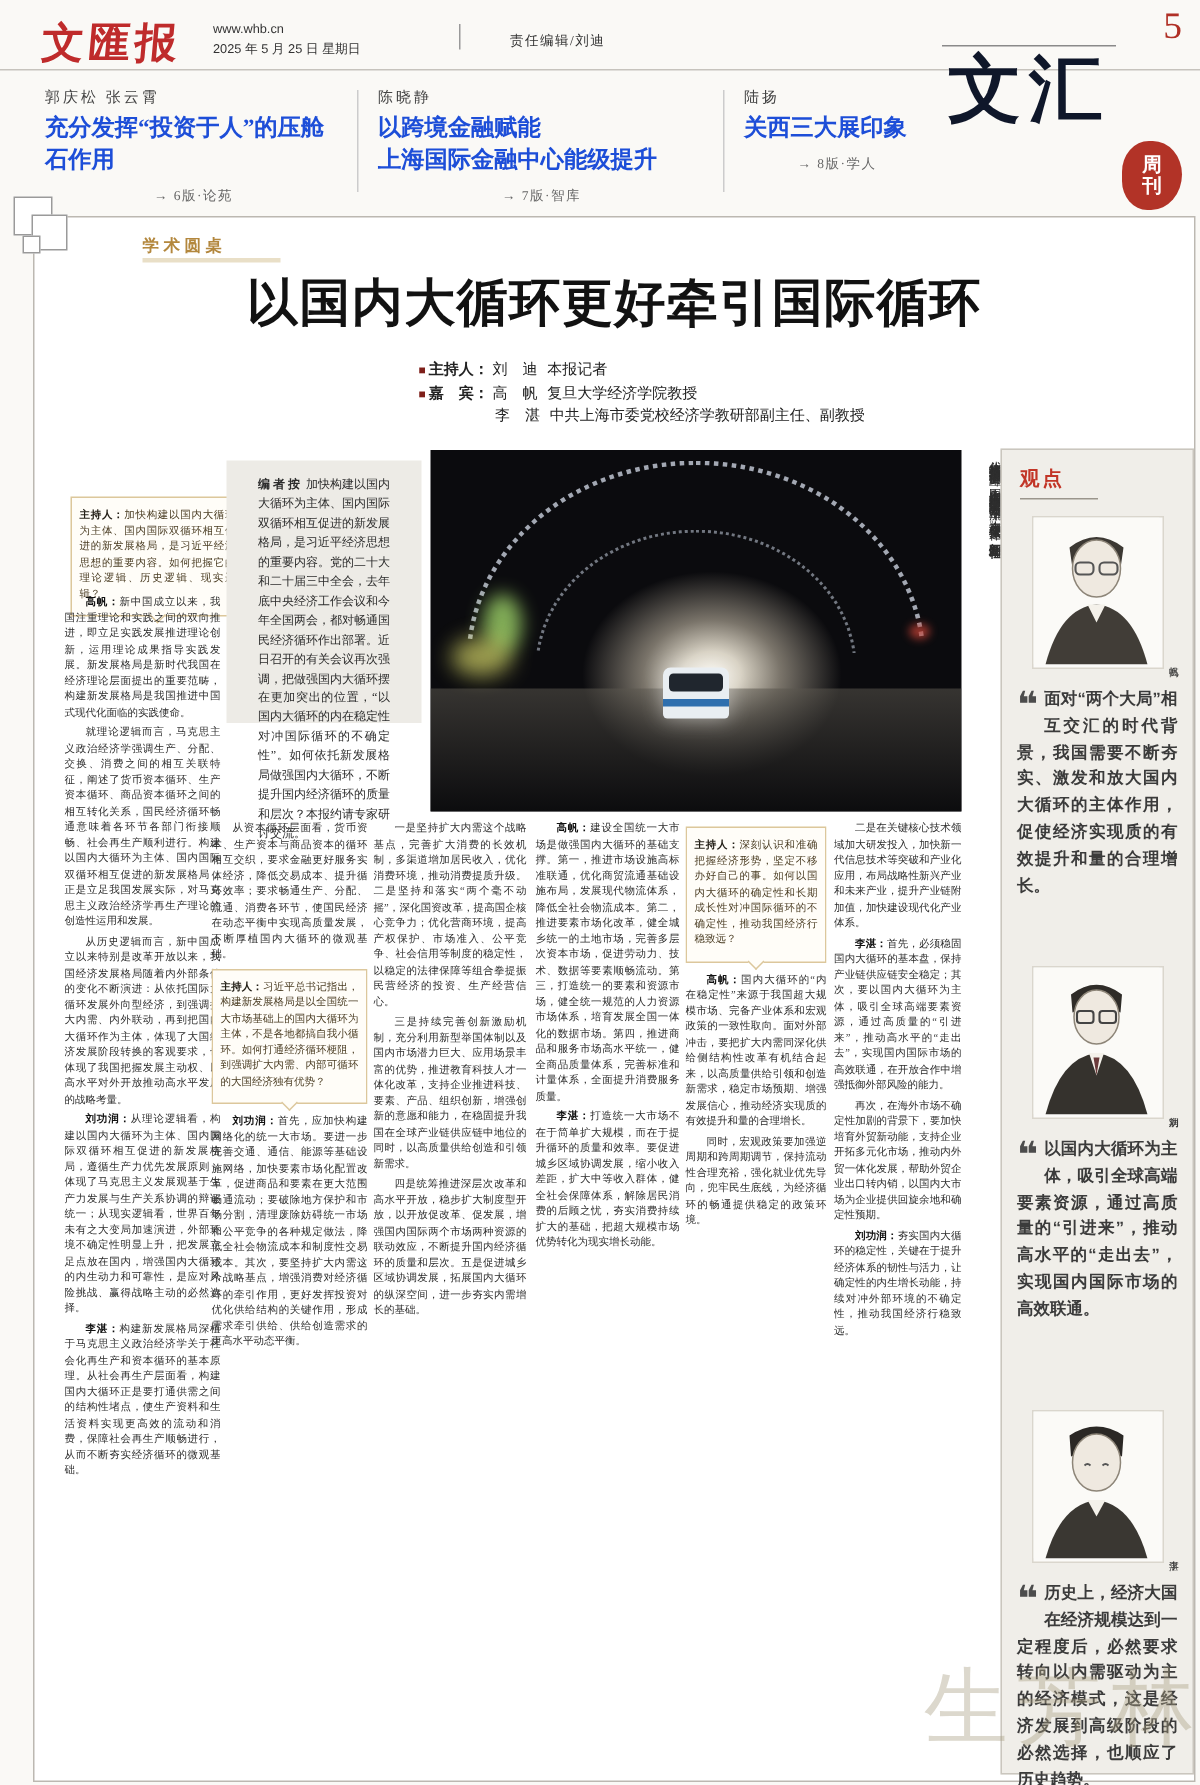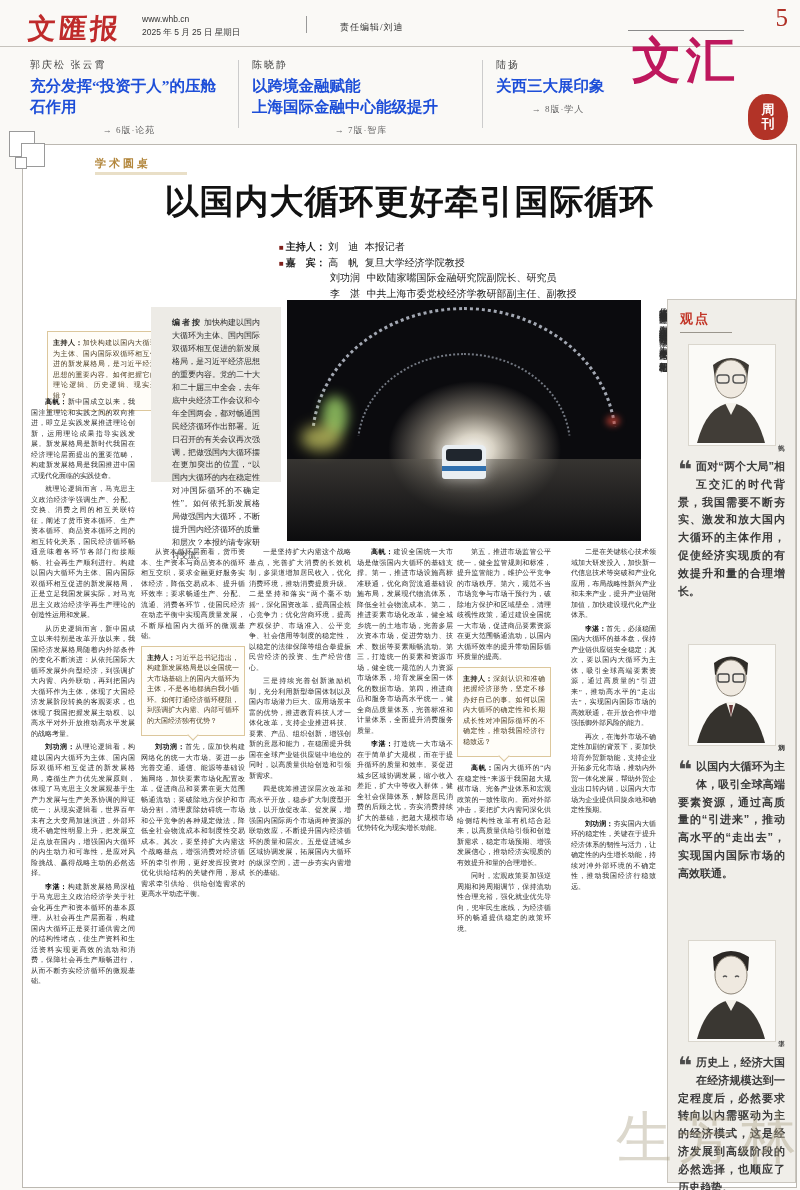--- a/index.html
+++ b/index.html
@@ -17,21 +17,21 @@
   .teaser{top:58px;}
   .t-authors{font-size:10px;color:#444;letter-spacing:2px;}
   .t-title{font-size:15.5px;font-weight:bold;color:#1d4ed8;line-height:1.35;margin-top:4px;white-space:pre-line;}
   .t-ref{font-size:9px;color:#666;text-align:center;margin-top:6px;letter-spacing:1px;}
   .t-div{top:60px;height:68px;border-left:1px solid #ccc;}
   
   .masthead{left:628px;top:4px;width:166px;height:136px;}
   .m-line{position:absolute;top:26px;left:0;width:116px;border-top:1px solid #8a8a8a;}
   .m-pageno{position:absolute;top:0;right:6px;font-size:25px;color:#b03026;font-family:"Liberation Serif",serif;}
   .m-chars{position:absolute;top:32px;left:4px;font-size:49px;line-height:1.02;font-weight:900;
-           color:#be185d;font-family:"Liberation Sans","DejaVu Sans",sans-serif;letter-spacing:5px;}
+           color:#0f172a;font-family:"Liberation Sans","DejaVu Sans",sans-serif;letter-spacing:5px;}
   .m-seal{position:absolute;right:6px;bottom:0px;width:40px;height:46px;background:#b23327;
           border-radius:48% 52% 55% 45%;color:#fff;display:flex;flex-direction:column;
           align-items:center;justify-content:center;font-size:13px;line-height:1.1;font-weight:bold;}
   
   .frame{left:22px;top:144px;width:773px;height:1042px;border:1px solid #bcb8b1;background:#fff;}
   .orn{left:-14px;top:-14px;width:40px;height:40px;}
   .orn i{position:absolute;border:1px solid #9a9a9a;background:#fff;}
   .tag{left:72px;top:11px;font-size:11px;font-weight:bold;color:#b3873d;letter-spacing:3px;
        font-family:"Liberation Sans",sans-serif;}
   .tag-bar{left:72px;top:27px;width:92px;height:3px;background:#e9dfc7;}
@@ -49,26 +49,26 @@
   .qbox .ql{font-weight:bold;color:#201c14;}
   .notch{position:absolute;left:50%;bottom:-4px;width:7px;height:7px;background:#fffdf8;
          border-right:1px solid #dcc79c;border-bottom:1px solid #dcc79c;transform:translateX(-50%) rotate(45deg);}
   .introbox{left:24px;top:158px;width:104px;margin-top:28px;}
   .ednote{left:128px;top:162px;width:130px;height:175px;background:#edebe6;padding:10px 21px;
           box-sizing:border-box;font-size:8px;line-height:1.62;text-align:justify;color:#2c2c2c;}
   .ednote b{letter-spacing:2px;}
   .col{font-size:7px;line-height:1.5;text-align:justify;color:#2d2d2d;overflow:hidden;}
   .col p{margin:0 0 3px;text-indent:2em;}
   .col .lead{font-weight:bold;color:#111;}
-  .c1{left:8px;top:252px;width:104px;height:782px;font-family:Liberation Mono, monospace;}
+  .c1{left:20px;top:252px;width:104px;height:782px;font-family:Liberation Mono, monospace;}
   .c2{left:118px;top:402px;width:104px;height:632px;}
   .c3{left:226px;top:402px;width:102px;height:632px;}
   .c4{left:334px;top:402px;width:96px;height:632px;}
   .c5{left:434px;top:402px;width:94px;height:632px;}
-  .c6{left:548px;top:402px;width:85px;height:632px;}
+  .c6{left:533px;top:402px;width:85px;height:632px;}
   
   .photo{left:264px;top:155px;width:354px;height:241px;background:#0b0b0e;overflow:hidden;}
   .ph-glow{position:absolute;left:0;top:0;width:100%;height:100%;
      background:radial-gradient(ellipse 120px 95px at 53% 62%,#f7f4ec 0%,#d8d2c4 16%,#7a746a 38%,rgba(18,18,20,0) 72%);}
   .ph-arc{position:absolute;left:50%;top:58%;width:300px;height:260px;transform:translate(-50%,-50%);
      border:3px dotted rgba(215,222,235,.75);border-radius:50%;
      clip-path:polygon(0 0,100% 0,100% 45%,0 45%);}
   .ph-arc2{position:absolute;left:50%;top:60%;width:210px;height:180px;transform:translate(-50%,-50%);
      border:2px dotted rgba(200,210,225,.55);border-radius:50%;
      clip-path:polygon(0 0,100% 0,100% 45%,0 45%);}
@@ -163,24 +163,20 @@
         <span class="b-label">主持人：</span>
         <span class="nm">刘　迪</span>
         <span>本报记者</span>
       </div>
       <div class="b-row">
         <span class="b-label">嘉　宾：</span>
         <span class="nm">高　帆</span>
         <span>复旦大学经济学院教授</span>
       </div>
       <div class="b-row b-indent">
-        <span class="nm">刘功润</span>
-        <span>中欧陆家嘴国际金融研究院副院长、研究员</span>
-      </div>
-      <div class="b-row b-indent">
         <span class="nm">李　湛</span>
         <span>中共上海市委党校经济学教研部副主任、副教授</span>
       </div>
     </div>
 
     <div class="abs introbox qbox">
       <span class="ql">主持人：</span><span>加快构建以国内大循环为主体、国内国际双循环相互促进的新发展格局，是习近平经济思想的重要内容。如何把握它的理论逻辑、历史逻辑、现实逻辑？</span>
       <i class="notch"></i>
     </div>
 
@@ -229,21 +225,20 @@
       <p><span>三是持续完善创新激励机制，充分利用新型举国体制以及国内市场潜力巨大、应用场景丰富的优势，推进教育科技人才一体化改革，支持企业推进科技、要素、产品、组织创新，增强创新的意愿和能力，在稳固提升我国在全球产业链供应链中地位的同时，以高质量供给创造和引领新需求。</span></p>
       <p><span>四是统筹推进深层次改革和高水平开放，稳步扩大制度型开放，以开放促改革、促发展，增强国内国际两个市场两种资源的联动效应，不断提升国内经济循环的质量和层次。五是促进城乡区域协调发展，拓展国内大循环的纵深空间，进一步夯实内需增长的基础。</span></p>
     </div>
 
     <div class="abs col c4">
       <p><span class="lead">高帆：</span><span>建设全国统一大市场是做强国内大循环的基础支撑。第一，推进市场设施高标准联通，优化商贸流通基础设施布局，发展现代物流体系，降低全社会物流成本。第二，推进要素市场化改革，健全城乡统一的土地市场，完善多层次资本市场，促进劳动力、技术、数据等要素顺畅流动。第三，打造统一的要素和资源市场，健全统一规范的人力资源市场体系，培育发展全国一体化的数据市场。第四，推进商品和服务市场高水平统一，健全商品质量体系，完善标准和计量体系，全面提升消费服务质量。</span></p>
       <p><span class="lead">李湛：</span><span>打造统一大市场不在于简单扩大规模，而在于提升循环的质量和效率。要促进城乡区域协调发展，缩小收入差距，扩大中等收入群体，健全社会保障体系，解除居民消费的后顾之忧，夯实消费持续扩大的基础，把超大规模市场优势转化为现实增长动能。</span></p>
     </div>
 
     <div class="abs col c5">
-      <p><span>第五，推进市场监管公平统一，健全监管规则和标准，提升监管能力，维护公平竞争的市场秩序。第六，规范不当市场竞争与市场干预行为，破除地方保护和区域壁垒，清理歧视性政策，通过建设全国统一大市场，促进商品要素资源在更大范围畅通流动，以国内大循环效率的提升带动国际循环质量的提高。</span></p>
       <div class="qbox">
         <span class="ql">主持人：</span><span>深刻认识和准确把握经济形势，坚定不移办好自己的事。如何以国内大循环的确定性和长期成长性对冲国际循环的不确定性，推动我国经济行稳致远？</span>
         <i class="notch"></i>
       </div>
       <p><span class="lead">高帆：</span><span>国内大循环的“内在稳定性”来源于我国超大规模市场、完备产业体系和宏观政策的一致性取向。面对外部冲击，要把扩大内需同深化供给侧结构性改革有机结合起来，以高质量供给引领和创造新需求，稳定市场预期、增强发展信心，推动经济实现质的有效提升和量的合理增长。</span></p>
       <p><span>同时，宏观政策要加强逆周期和跨周期调节，保持流动性合理充裕，强化就业优先导向，兜牢民生底线，为经济循环的畅通提供稳定的政策环境。</span></p>
     </div>
 
     <div class="abs col c6">
       <p><span>二是在关键核心技术领域加大研发投入，加快新一代信息技术等突破和产业化应用，布局战略性新兴产业和未来产业，提升产业链附加值，加快建设现代化产业体系。</span></p>

